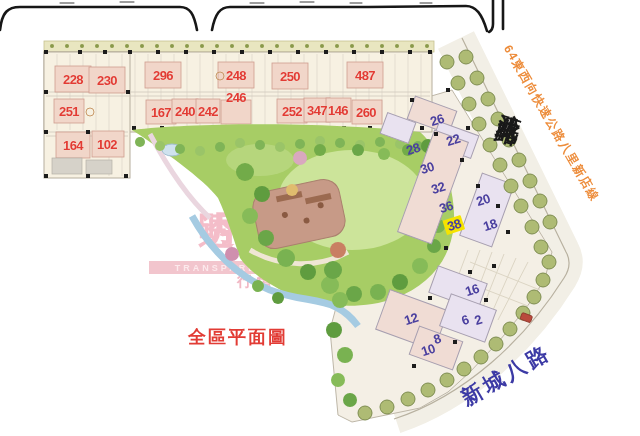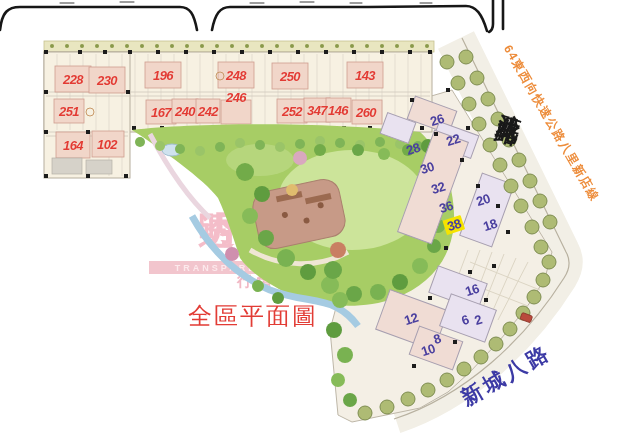--- a/index.html
+++ b/index.html
@@ -1,24 +1,24 @@
 <!DOCTYPE html>
 <html><head>
 <meta charset="utf-8">
 <style>
   html,body{margin:0;padding:0;background:#ffffff;}
   #stage{position:relative;width:640px;height:436px;overflow:hidden;background:#ffffff;
          font-family:"Liberation Sans", sans-serif;}
   svg{position:absolute;left:0;top:0;}
   .num{position:absolute;font-weight:bold;font-size:13px;letter-spacing:-0.5px;
        white-space:nowrap;transform:translate(-50%,-50%);line-height:1;}
-  .num.red{color:#e23b33;text-shadow:0 0 1px rgba(255,255,255,.6);font-style:italic;}
+  .num.red{color:#e23b33;text-shadow:0 0 1px rgba(255,255,255,.6);}
   .num.blue{color:#4a3f9f;transform:translate(-50%,-50%) rotate(-18deg);}
   .num.hl{background:#f5e300;padding:1px 3px;border-radius:1px;}
-  .plan-title{position:absolute;left:188px;top:300px;font-size:24px;font-weight:normal;
+  .plan-title{position:absolute;left:188px;top:325px;font-size:18px;font-weight:bold;
        color:#e23c35;letter-spacing:2px;white-space:nowrap;}
   .road-north{position:absolute;left:504px;top:96px;writing-mode:vertical-rl;text-orientation:upright;
        font-size:23px;font-weight:bold;color:#191919;letter-spacing:3px;
        transform:rotate(17deg);transform-origin:top center;white-space:nowrap;}
   .road-south{position:absolute;left:463px;top:386px;font-size:21px;font-weight:bold;color:#3c3aa5;
        letter-spacing:4px;transform:rotate(-30deg);transform-origin:left center;white-space:nowrap;}
   .expressway{position:absolute;left:514px;top:42px;font-size:12px;font-weight:bold;color:#ed8c3a;
        letter-spacing:1.5px;transform:rotate(60deg);transform-origin:left top;white-space:nowrap;}
   .wm-main{position:absolute;left:191px;top:181px;writing-mode:vertical-rl;text-orientation:upright;
        font-size:37px;font-weight:bold;color:#f4bdc9;letter-spacing:2px;}
@@ -343,24 +343,24 @@
         <circle cx="408" cy="399" r="7"></circle>
         <circle cx="387" cy="407" r="7"></circle>
       <circle cx="365" cy="413" r="7"></circle>
     </g>
 
     <rect x="521" y="314" width="11" height="7" rx="1.5" fill="#b94a3c" stroke="#8a3328" stroke-width="0.8" transform="rotate(20 526 317)"></rect>
   </svg>
 
   <span class="num red" style="left:73px;top:79px">228</span>
   <span class="num red" style="left:107px;top:80px">230</span>
-  <span class="num red" style="left:163px;top:75px">196</span>
+  <span class="num red" style="left:163px;top:75px">296</span>
   <span class="num red" style="left:236px;top:75px">248</span>
   <span class="num red" style="left:290px;top:76px">250</span>
-  <span class="num red" style="left:365px;top:75px">143</span>
+  <span class="num red" style="left:365px;top:75px">487</span>
   <span class="num red" style="left:69px;top:111px">251</span>
   <span class="num red" style="left:161px;top:112px">167</span>
   <span class="num red" style="left:185px;top:111px">240</span>
   <span class="num red" style="left:208px;top:111px">242</span>
   <span class="num red" style="left:236px;top:97px">246</span>
   <span class="num red" style="left:292px;top:111px">252</span>
   <span class="num red" style="left:317px;top:110px">347</span>
   <span class="num red" style="left:338px;top:110px">146</span>
   <span class="num red" style="left:366px;top:112px">260</span>
   <span class="num red" style="left:73px;top:145px">164</span>

